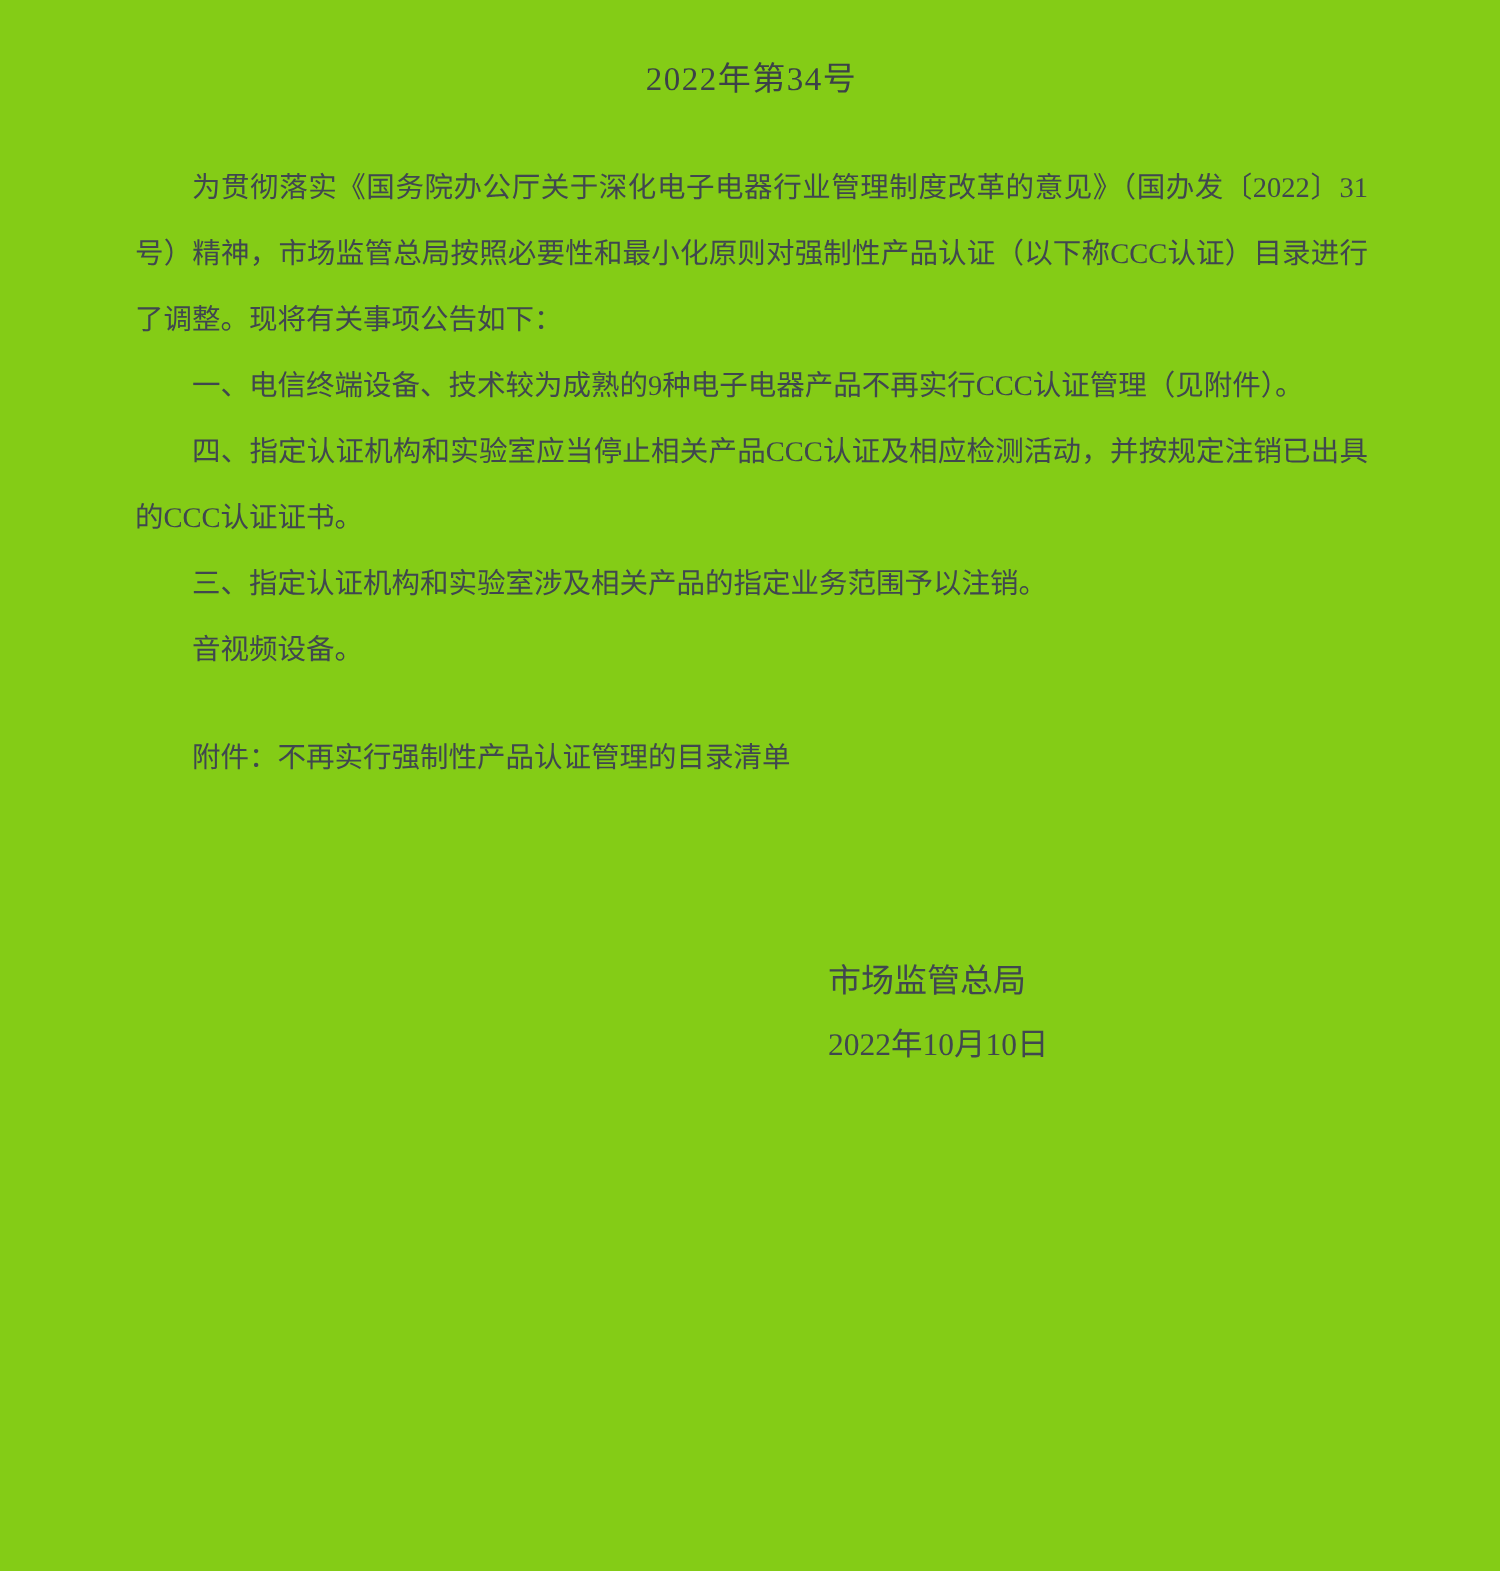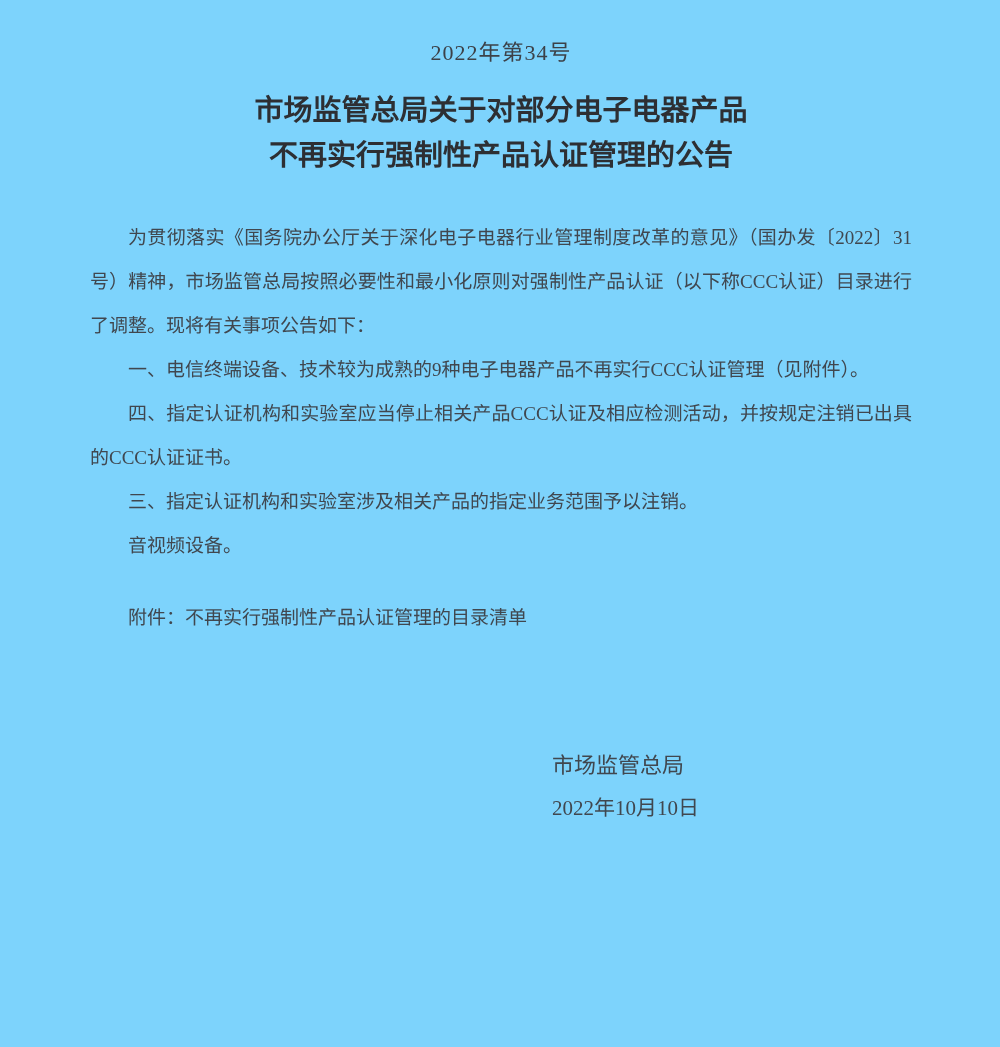--- a/index.html
+++ b/index.html
@@ -11,21 +11,21 @@
     width: 1000px;
     height: 1047px;
     overflow: hidden;
     font-family: "Liberation Serif", sans-serif;
   }
   .page {
     box-sizing: border-box;
     width: 1000px;
     height: 1047px;
     padding: 40px 88px 0 90px;
-    background: #7dd3fc;
+    background: #84cc16;
   }
   .doc-number {
     text-align: center;
     font-size: 22px;
     line-height: 26px;
     color: #3c4148;
     font-family: "Liberation Serif", serif;
     letter-spacing: 1px;
   }
   .doc-title {
@@ -74,24 +74,20 @@
     line-height: 28px;
   }
 </style>
 </head>
 <body>
 
 <div class="page">
 
   <div class="doc-number">2022年第34号</div>
 
-  <h1 class="doc-title">
-    <div>市场监管总局关于对部分电子电器产品</div>
-    <div>不再实行强制性产品认证管理的公告</div>
-  </h1>
 
   <div class="doc-body">
     <p class="para">为贯彻落实《国务院办公厅关于深化电子电器行业管理制度改革的意见》（国办发〔2022〕31号）精神，市场监管总局按照必要性和最小化原则对强制性产品认证（以下称CCC认证）目录进行了调整。现将有关事项公告如下：</p>
     <p class="para">一、电信终端设备、技术较为成熟的9种电子电器产品不再实行CCC认证管理（见附件）。</p>
     <p class="para">四、指定认证机构和实验室应当停止相关产品CCC认证及相应检测活动，并按规定注销已出具的CCC认证证书。</p>
     <p class="para">三、指定认证机构和实验室涉及相关产品的指定业务范围予以注销。</p>
     <p class="para">音视频设备。</p>
   </div>
 
   <p class="attachment">附件：不再实行强制性产品认证管理的目录清单</p>

